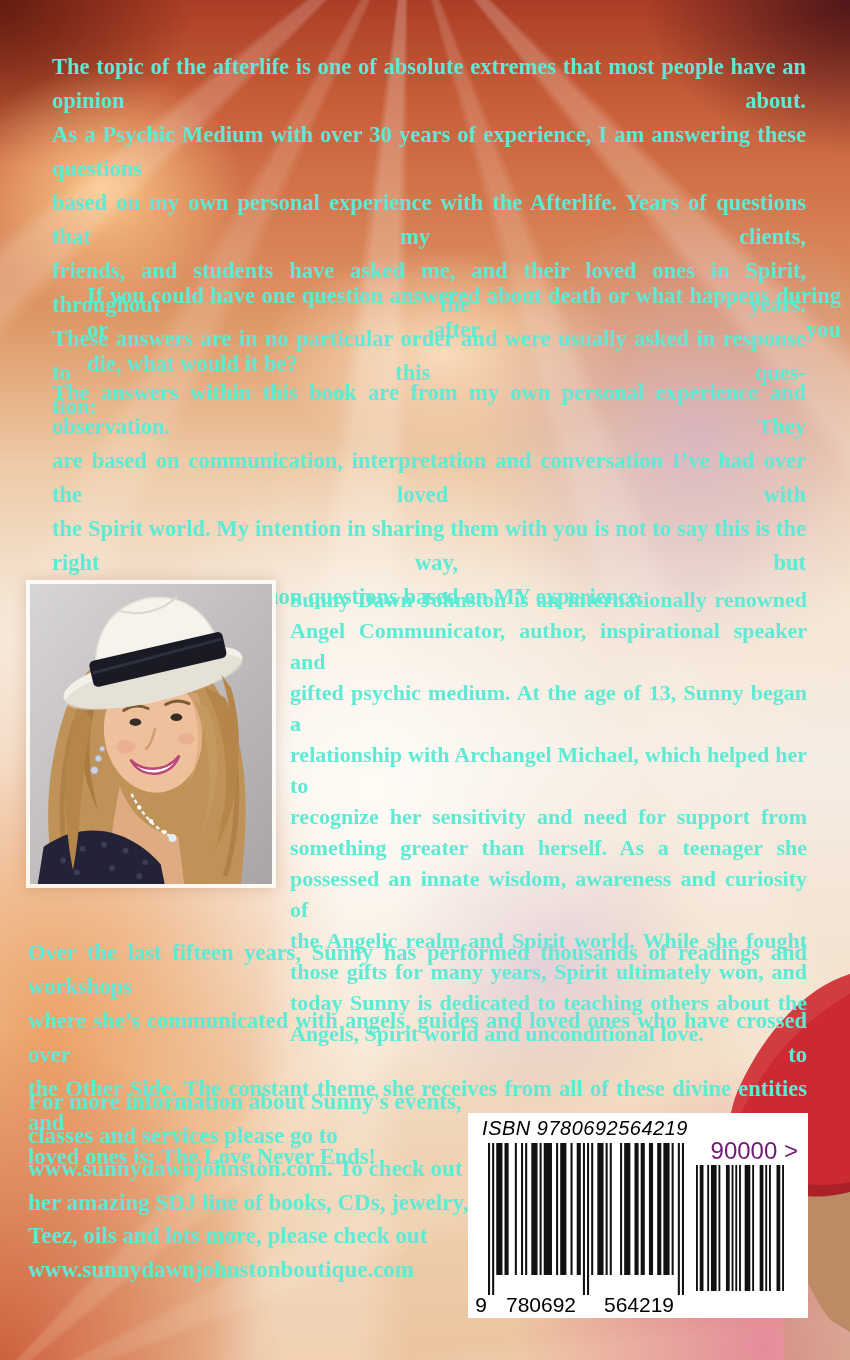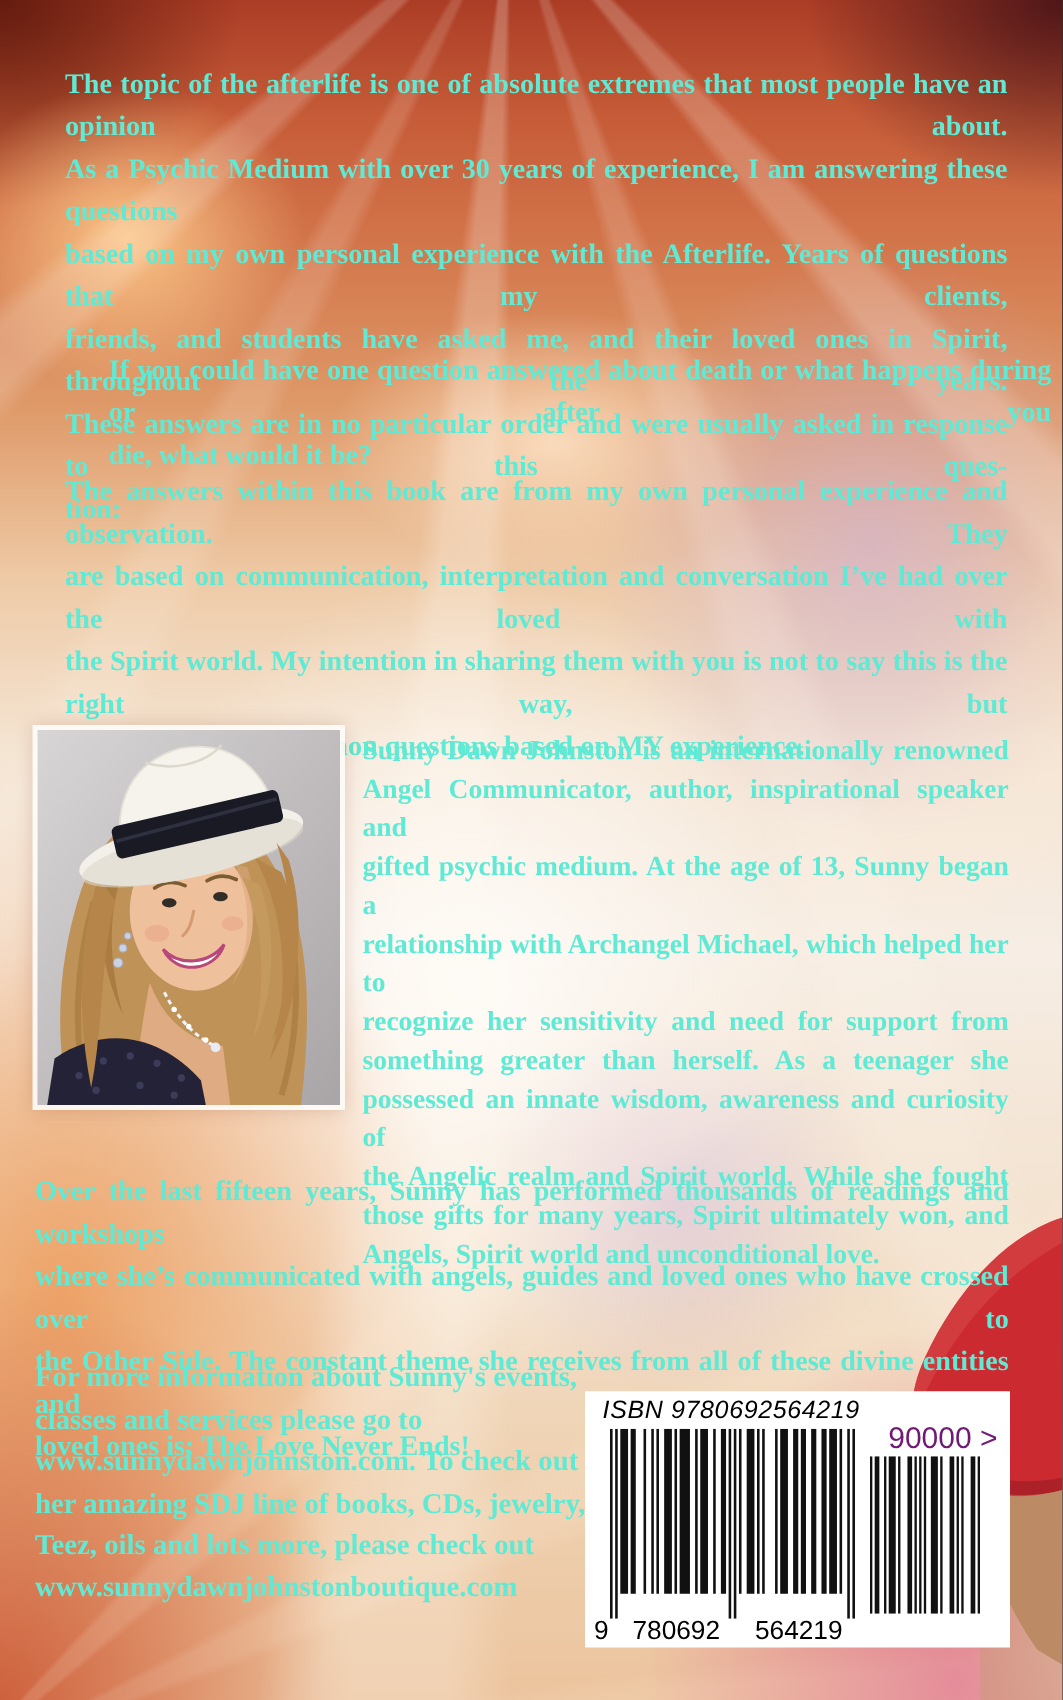--- a/index.html
+++ b/index.html
@@ -181,20 +181,21 @@
   <section class="para bio">
     <div class="ln">Sunny Dawn Johnston is an internationally renowned</div>
     <div class="ln">Angel Communicator, author, inspirational speaker and</div>
     <div class="ln">gifted psychic medium. At the age of 13, Sunny began a</div>
     <div class="ln">relationship with Archangel Michael, which helped her to</div>
     <div class="ln">recognize her sensitivity and need for support from</div>
     <div class="ln">something greater than herself. As a teenager she</div>
     <div class="ln">possessed an innate wisdom, awareness and curiosity of</div>
     <div class="ln">the Angelic realm and Spirit world. While she fought</div>
     <div class="ln">those gifts for many years, Spirit ultimately won, and</div>
+    <div class="ln">today Sunny is dedicated to teaching others about the</div>
     <div class="ln last">Angels, Spirit world and unconditional love.</div>
   </section>
 
   <section class="para readings">
     <div class="ln">Over the last fifteen years, Sunny has performed thousands of readings and workshops</div>
     <div class="ln">where she’s communicated with angels, guides and loved ones who have crossed over to</div>
     <div class="ln">the Other Side. The constant theme she receives from all of these divine entities and</div>
     <div class="ln last">loved ones is: The Love Never Ends!</div>
   </section>
 

